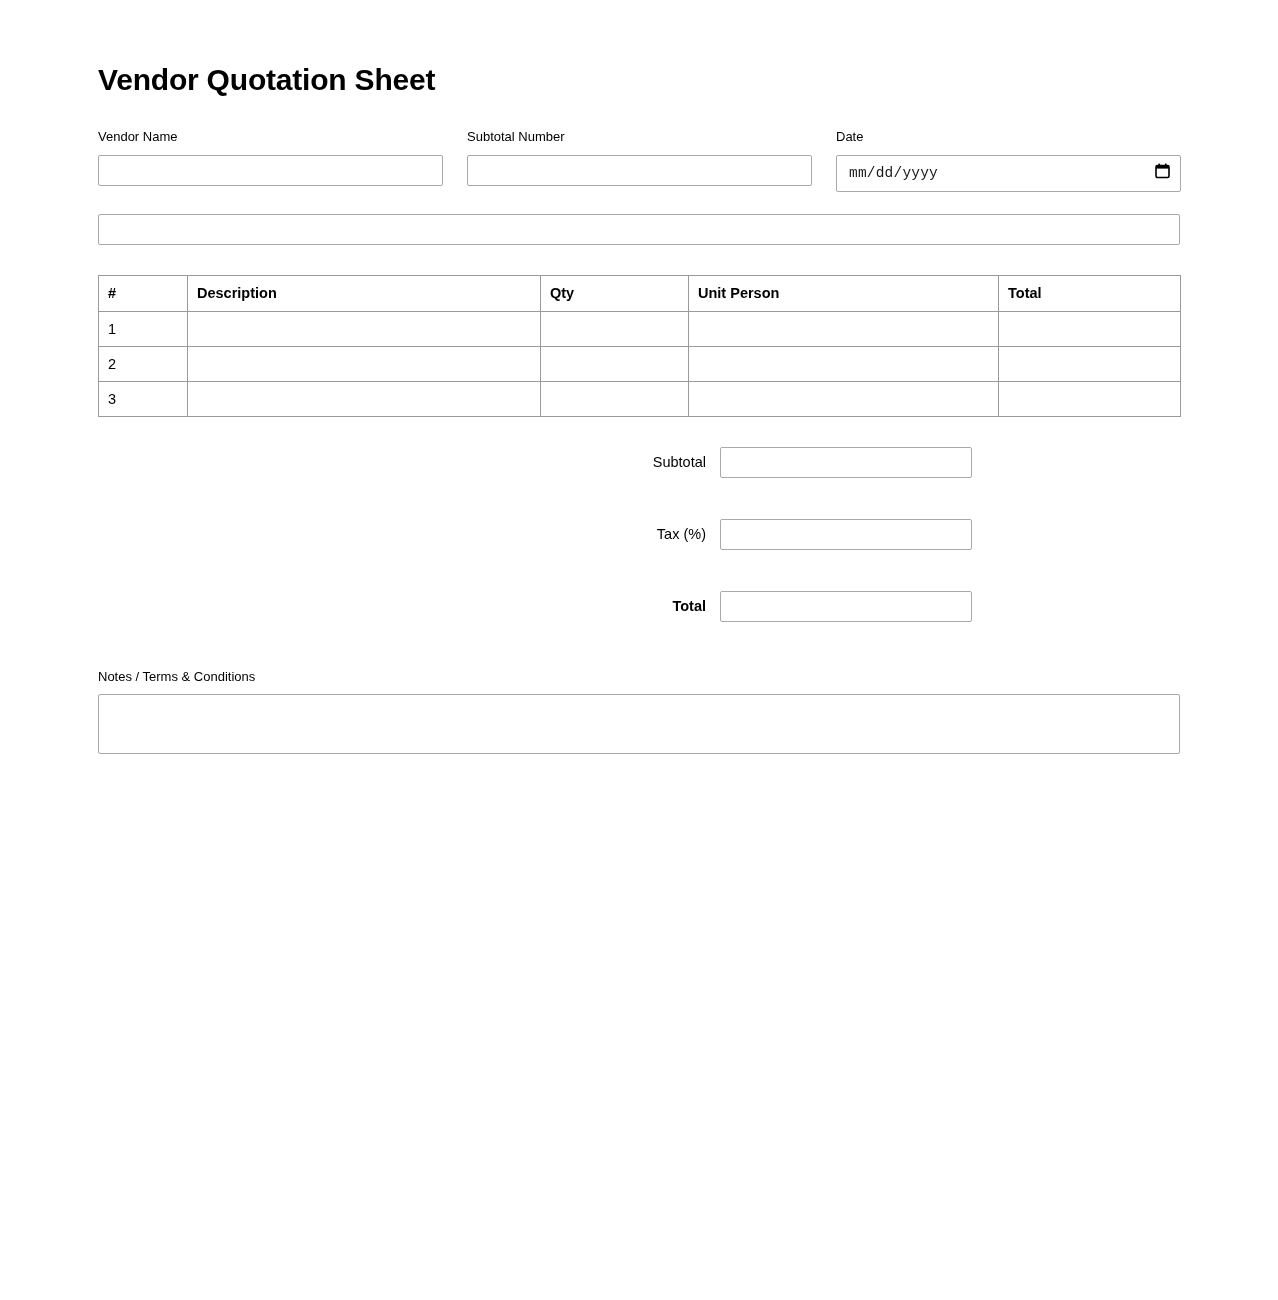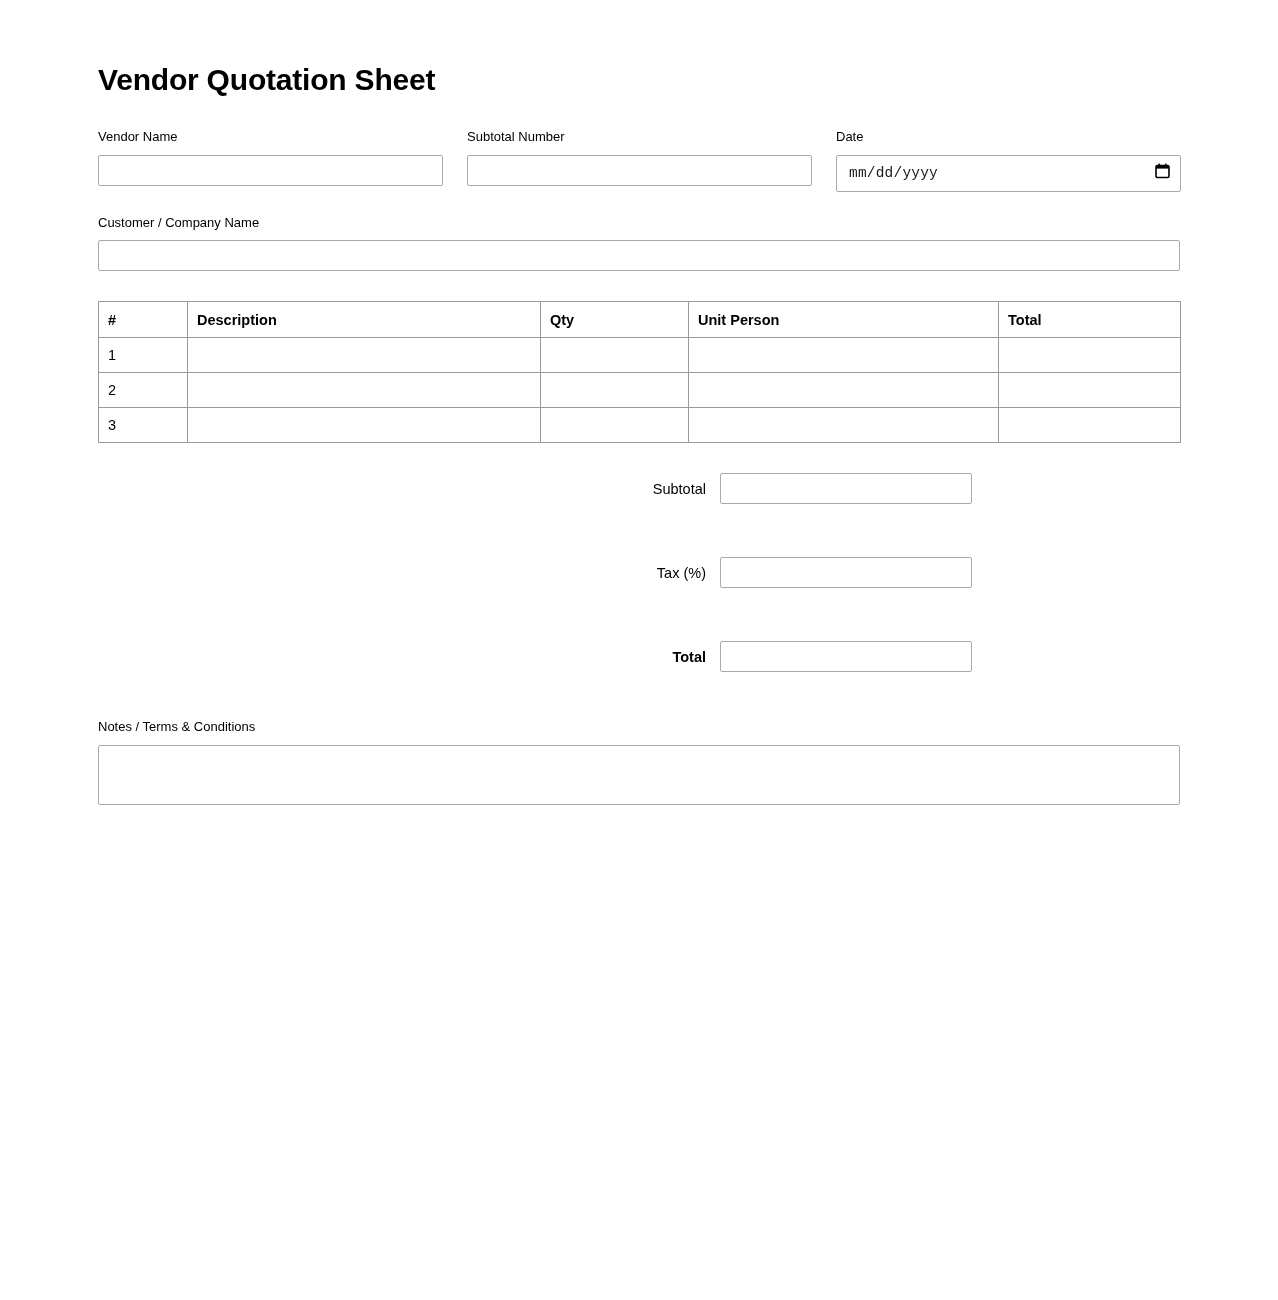--- a/index.html
+++ b/index.html
@@ -121,21 +121,21 @@
   col.c-qty   { width: 148px; }
   col.c-price { width: 310px; }
   col.c-total { width: 182px; }
 
   
   .totals {
     margin-top: 30px;
     display: flex;
     flex-direction: column;
     align-items: flex-end;
-    gap: 53px;
+    gap: 41px;
   }
   .total-line {
     display: flex;
     align-items: center;
     justify-content: flex-end;
     gap: 14px;
   }
   .total-label {
     font-size: 14.5px;
     text-align: right;
@@ -202,21 +202,20 @@
             <rect x="9.9" y="0.6" width="1.7" height="3" fill="#000"></rect>
           </svg>
         </span>
       </div>
     </div>
 
   </div>
 
 
   <div class="field field-full">
-    <label class="field-label">Customer / Company Name</label>
     <input class="txt-input" type="text" placeholder="" style="">
   </div>
 
   <div class="items-wrap">
     <table class="items">
       <colgroup>
         <col class="c-num">
           <col class="c-desc">
           <col class="c-qty">
           <col class="c-price">

